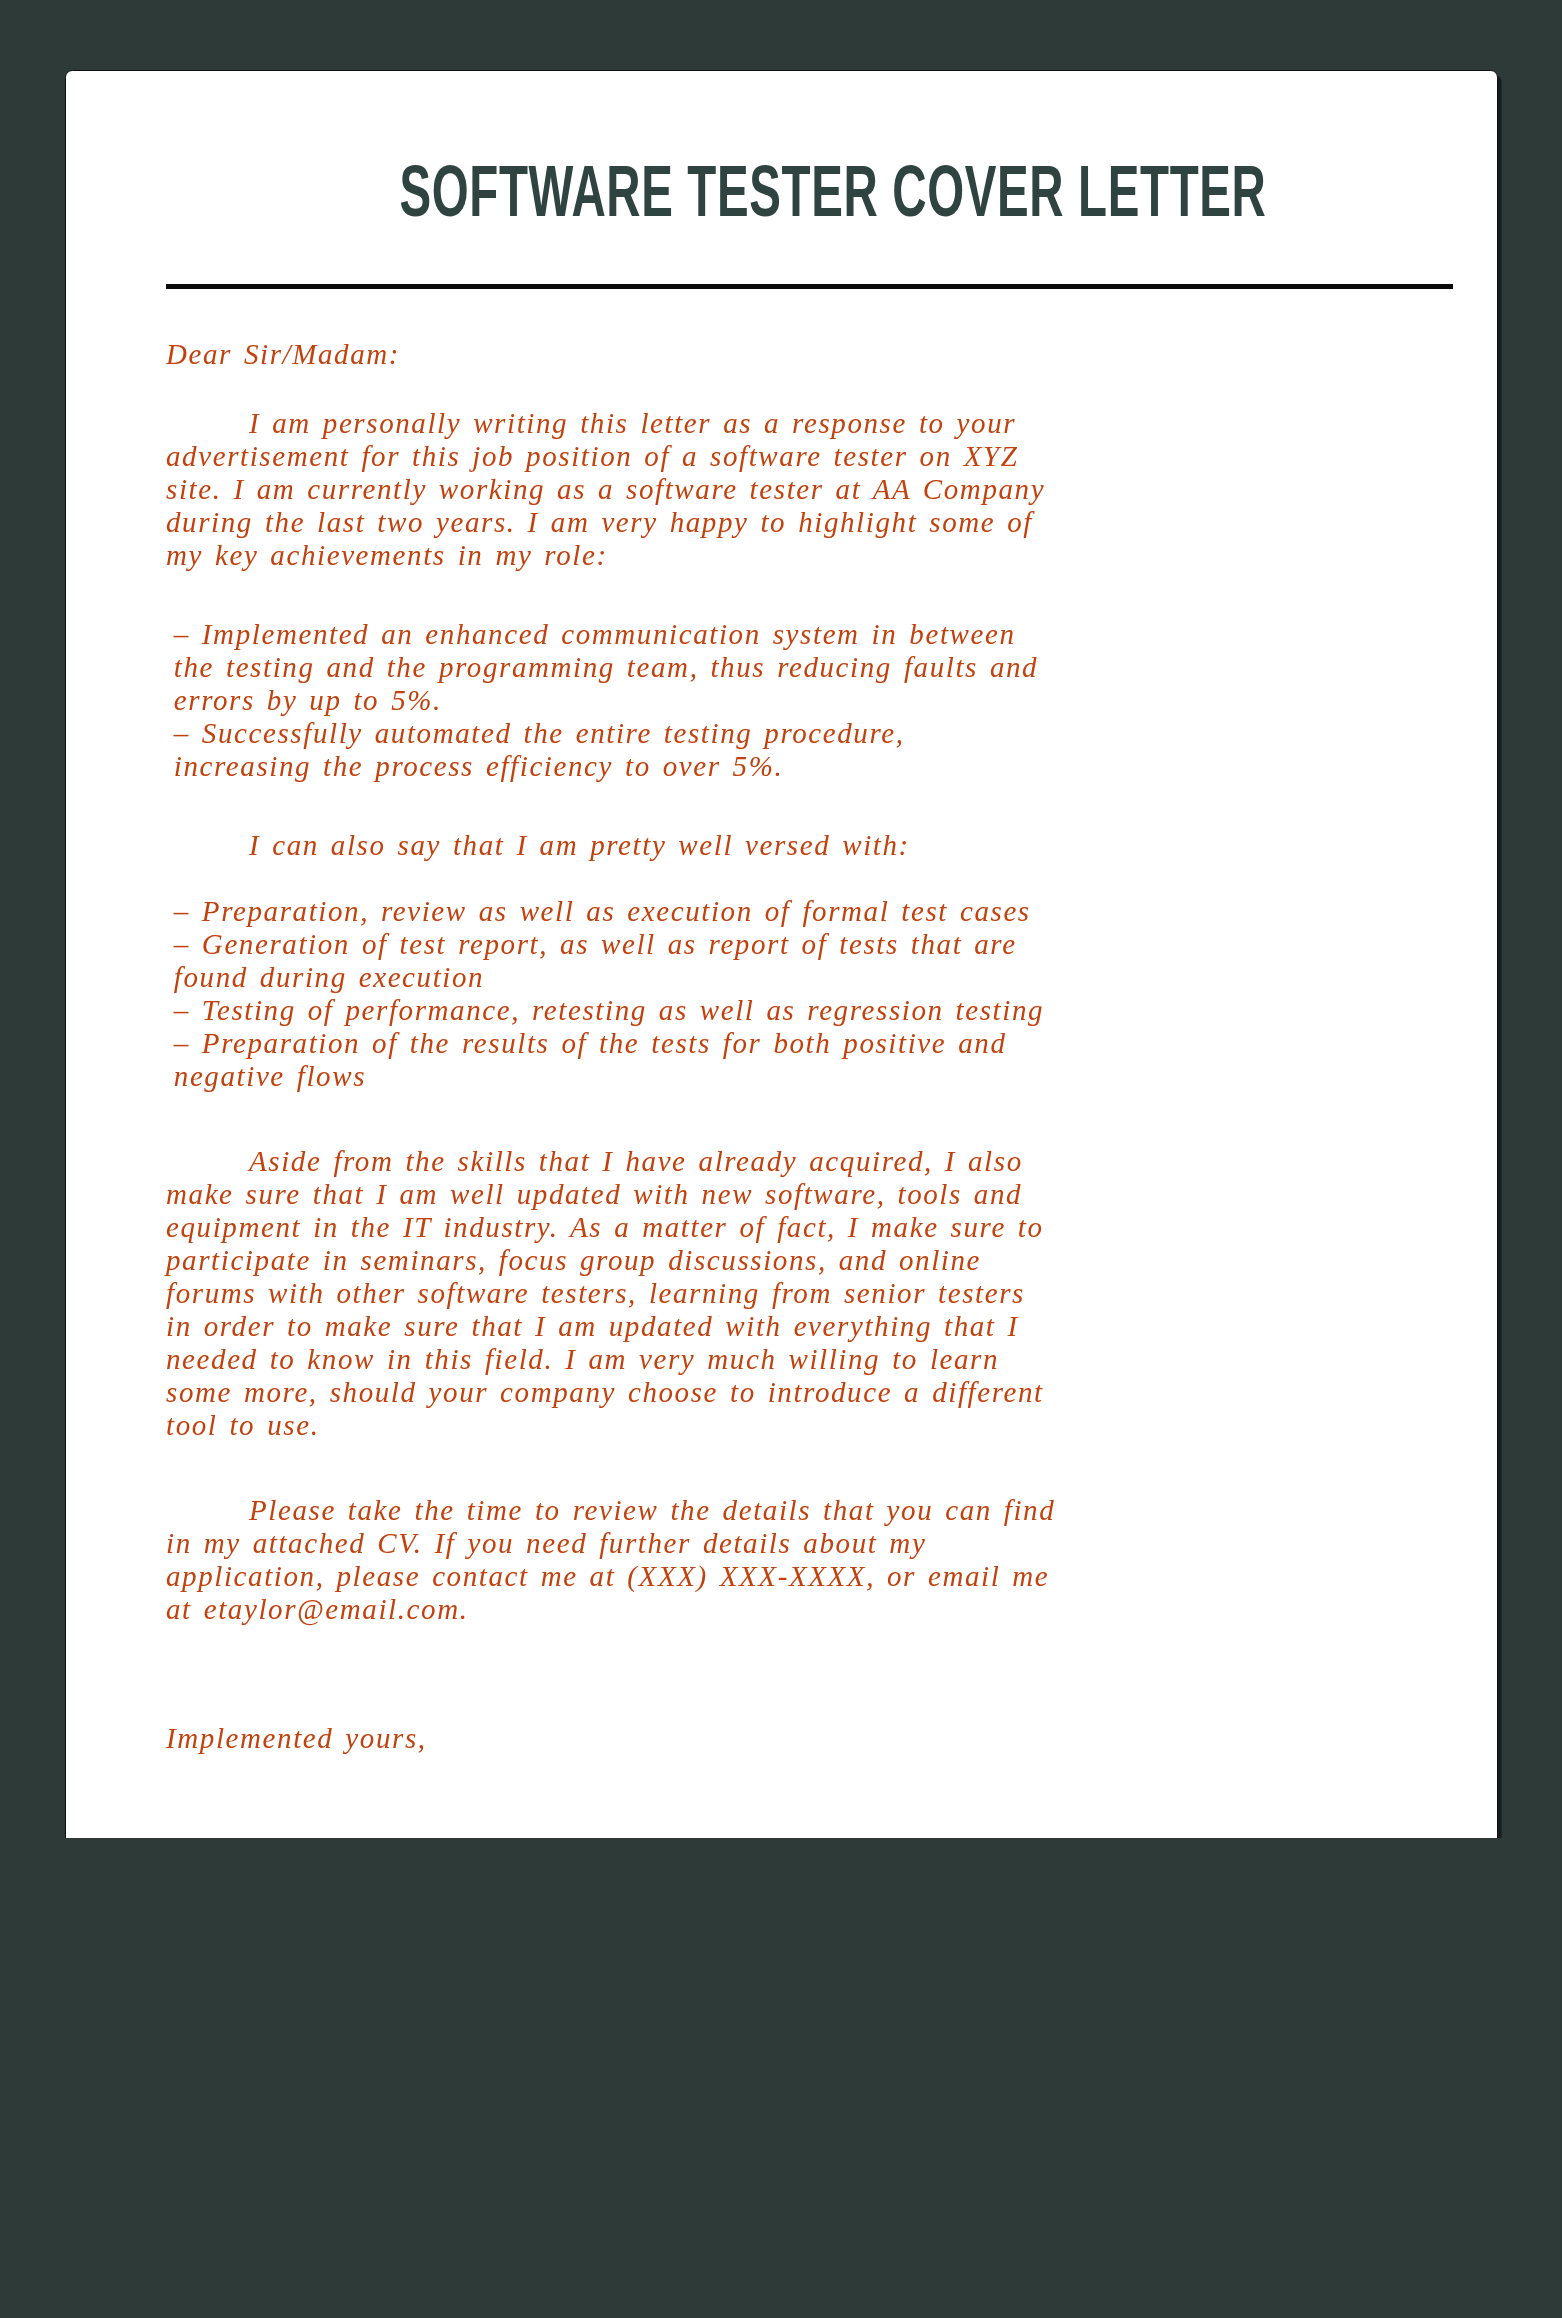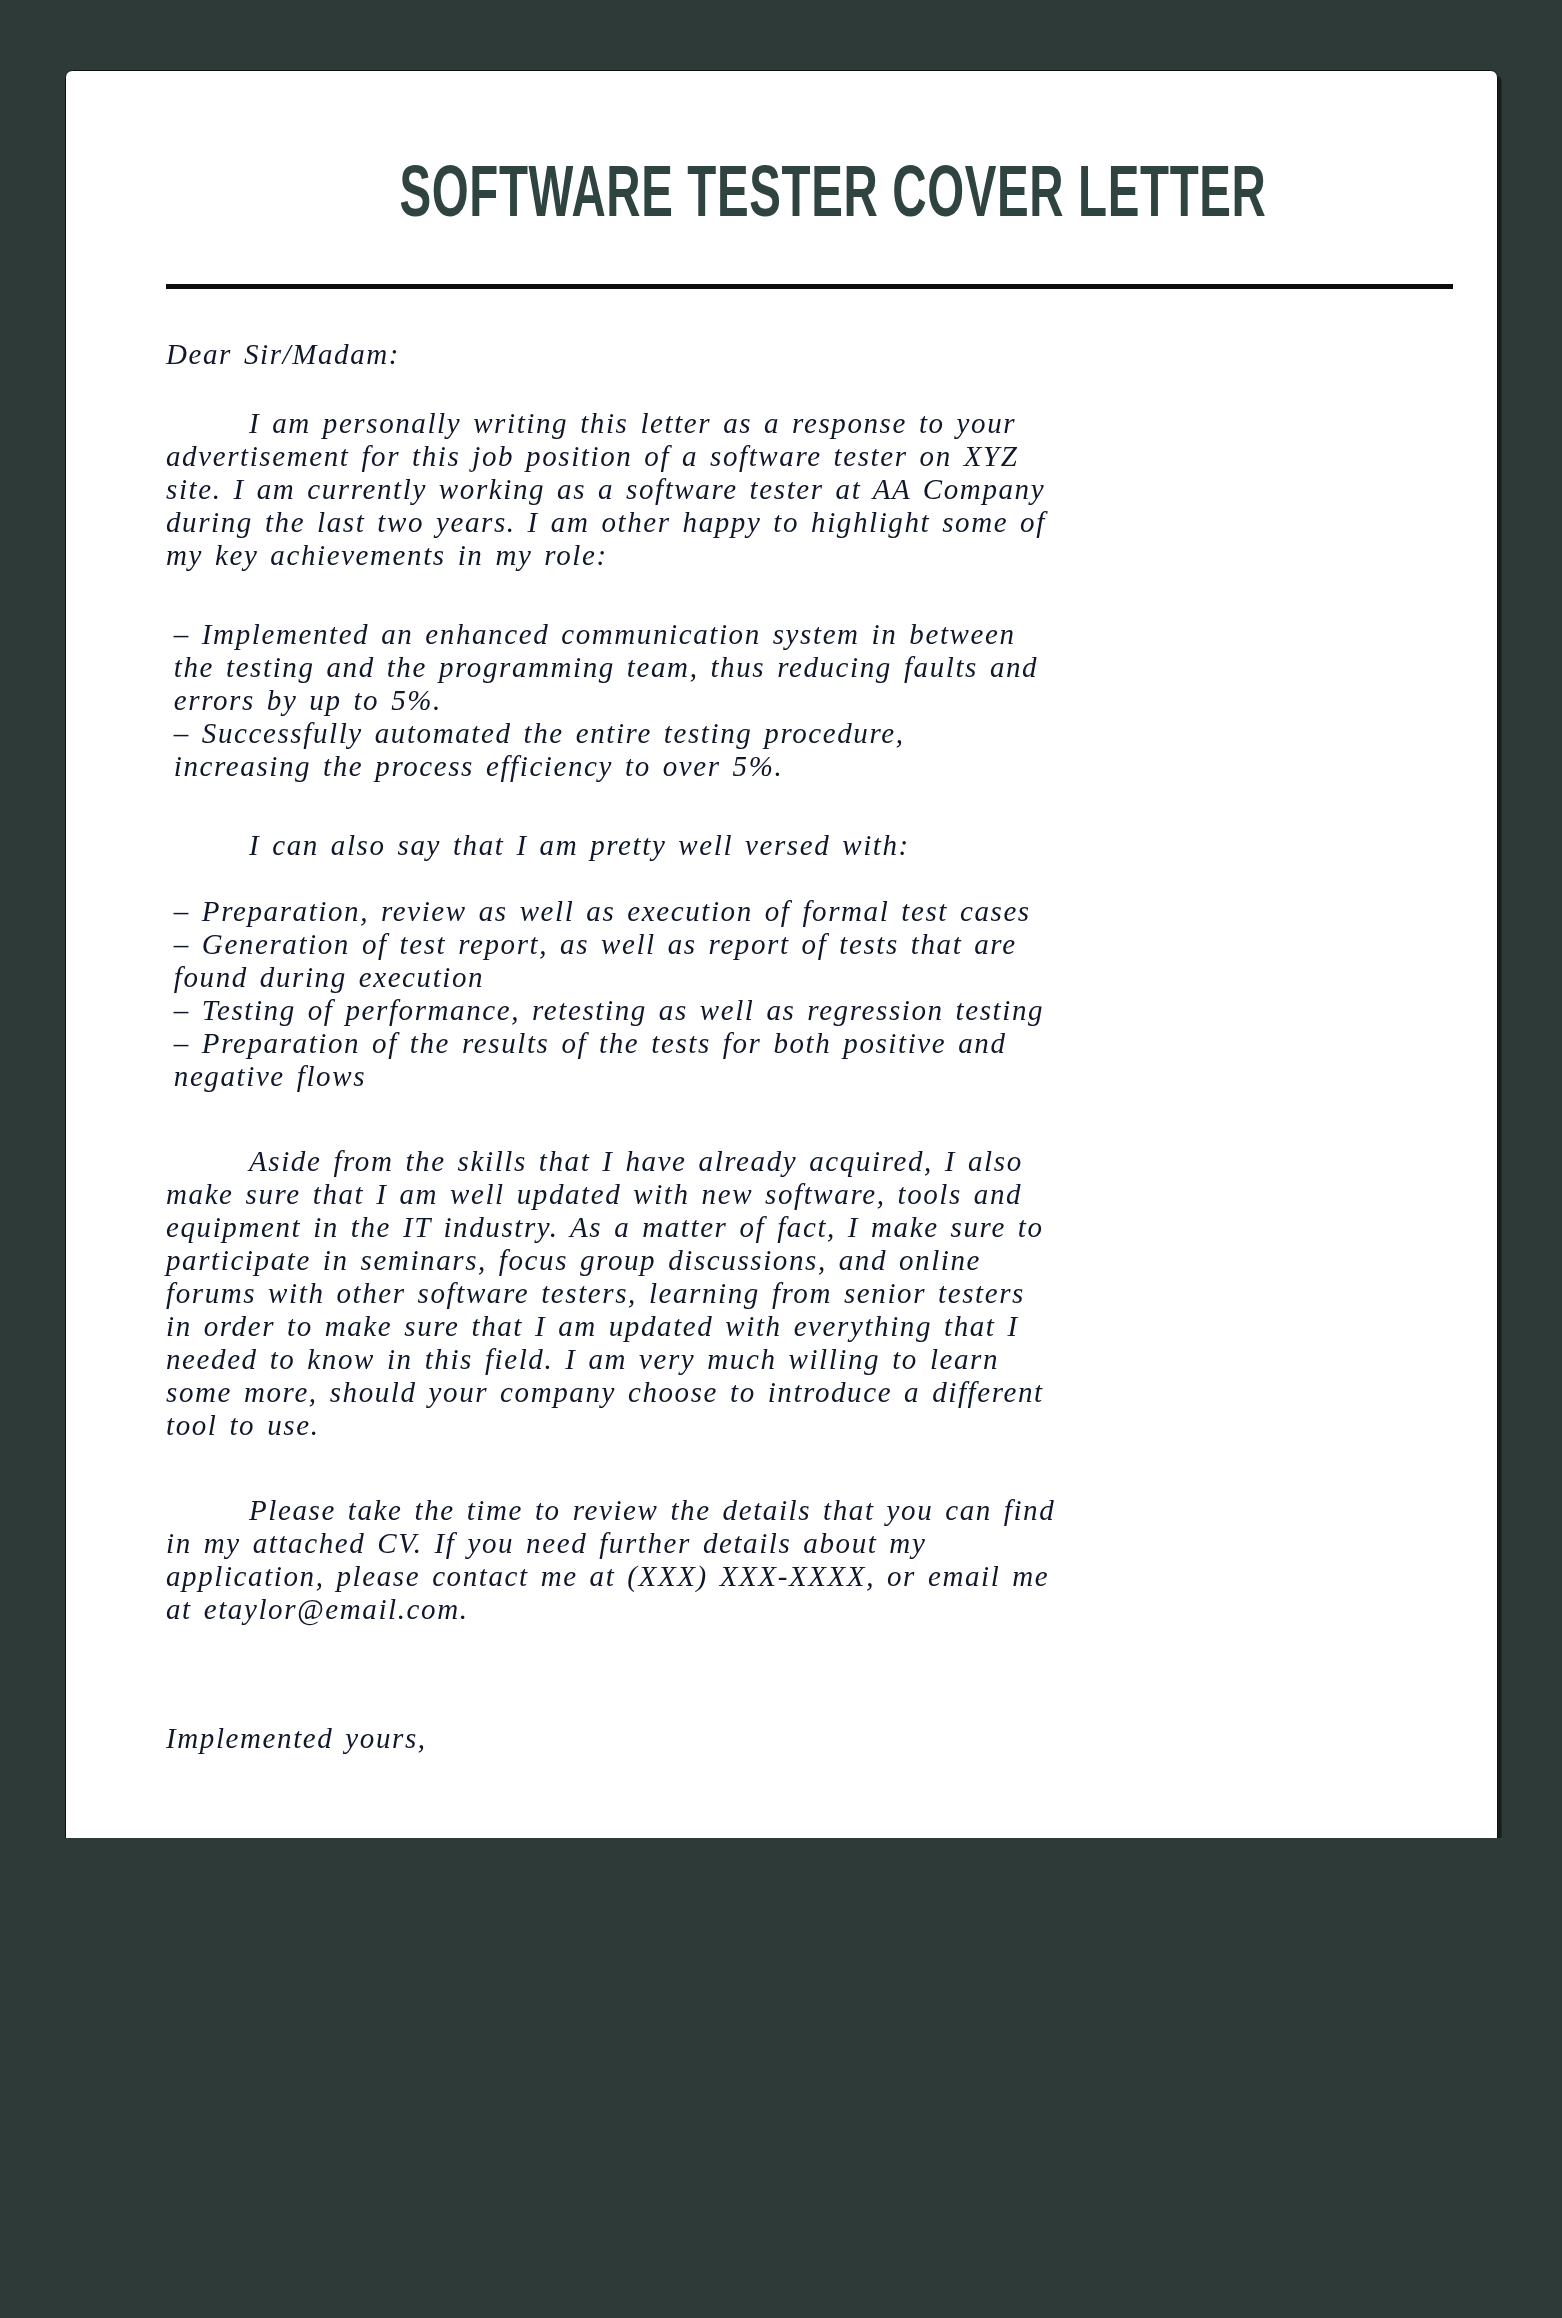--- a/index.html
+++ b/index.html
@@ -50,21 +50,21 @@
   }
 
   .para {
     margin: 0;
     font-family: cursive;
     font-style: italic;
     font-size: 29px;
     line-height: 33px;
     letter-spacing: 1.6px;
     word-spacing: 3.1px;
-    color: #0f172a;
+    color: #c2410c;
     white-space: pre-line;
   }
   .indent  { text-indent: 83px; }
   .bullets { padding-left: 7.8px; }
 
   .sal      { margin-top: 49px; }
   .p-intro  { margin-top: 36px; }
   .p-ach    { margin-top: 46px; }
   .p-versed { margin-top: 46px; }
   .p-skills { margin-top: 33px; }
@@ -122,21 +122,21 @@
 
     <h1 class="page-title"><span class="condensed">SOFTWARE TESTER COVER LETTER</span></h1>
 
     <div class="rule"></div>
 
     <p class="para sal">Dear Sir/Madam:</p>
 
     <p class="para p-intro indent">I am personally writing this letter as a response to your
 advertisement for this job position of a software tester on XYZ
 site. I am currently working as a software tester at AA Company
-during the last two years. I am other happy to highlight some of
+during the last two years. I am very happy to highlight some of
 my key achievements in my role:</p>
 
     <p class="para p-ach bullets">– Implemented an enhanced communication system in between
 the testing and the programming team, thus reducing faults and
 errors by up to 5%.
 – Successfully automated the entire testing procedure,
 increasing the process efficiency to over 5%.</p>
 
     <p class="para p-versed indent">I can also say that I am pretty well versed with:</p>
 

